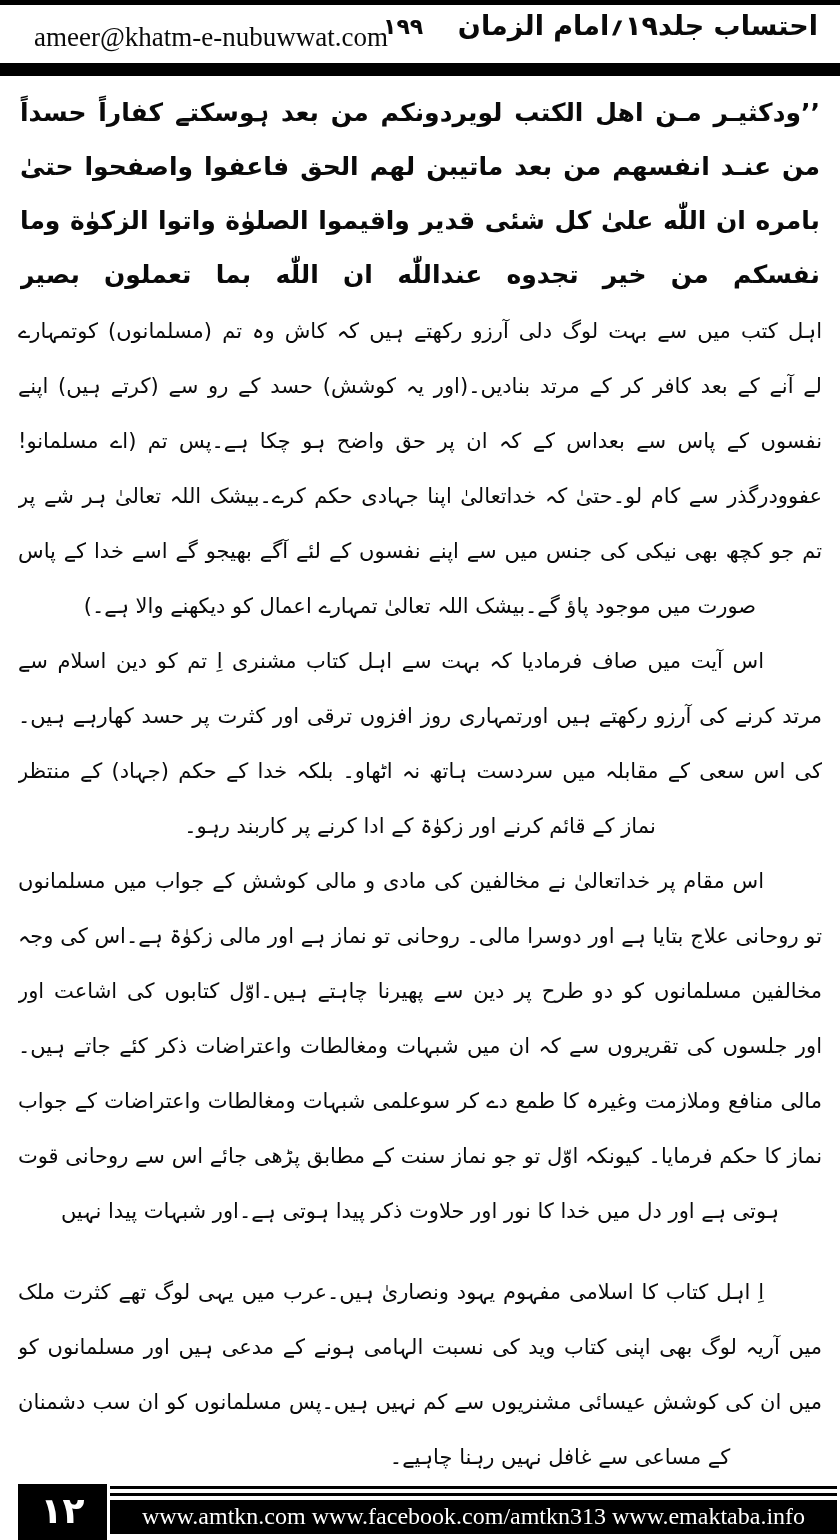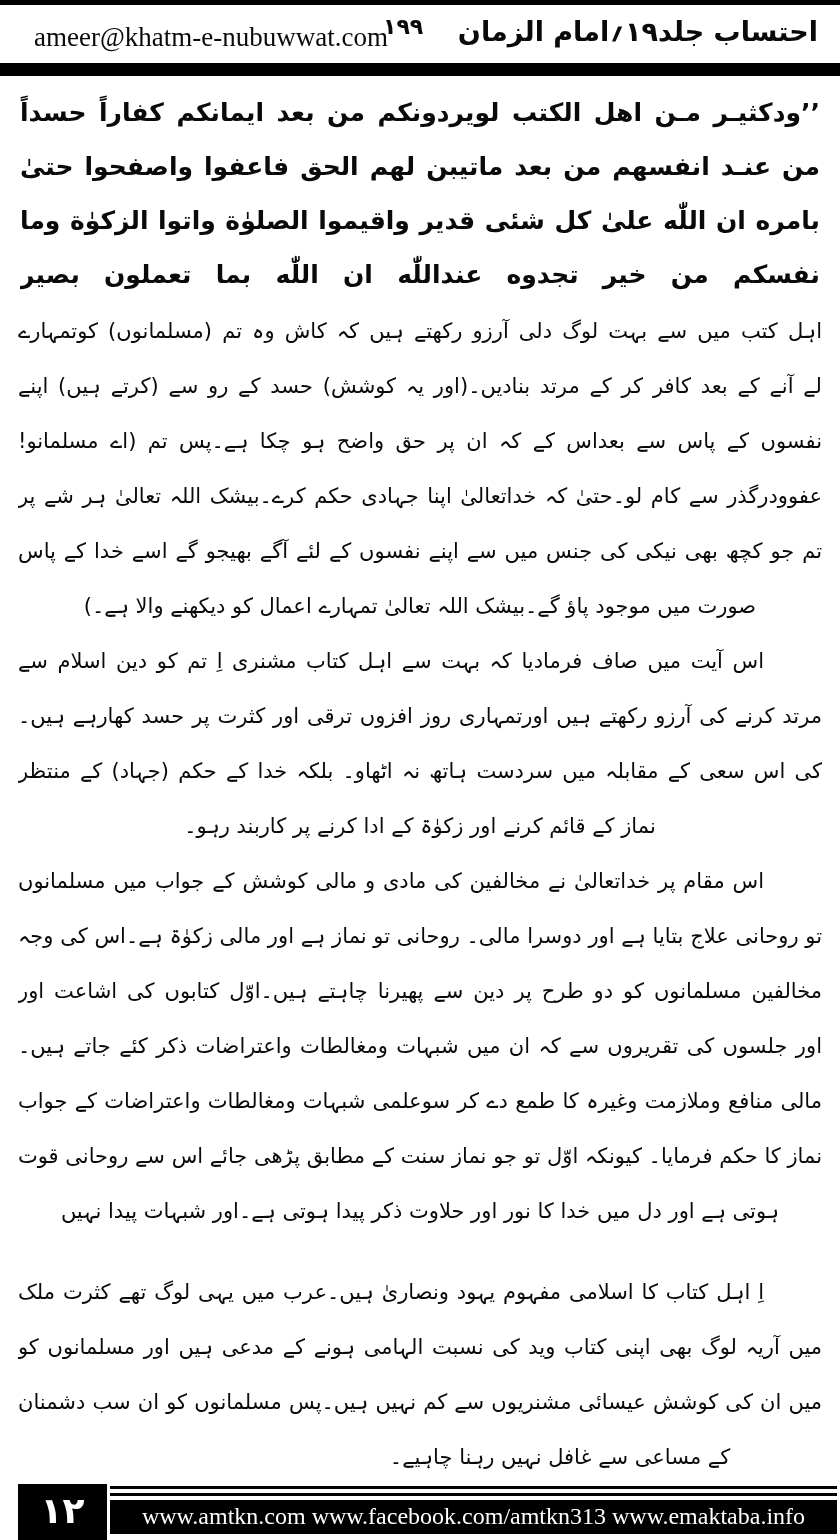--- a/index.html
+++ b/index.html
@@ -5,21 +5,21 @@
   html,body{margin:0;padding:0;}
   body{
     width:840px;height:1540px;position:relative;background:#ffffff;overflow:hidden;
     font-family:"DejaVu Sans",sans-serif;color:#0a0a0a;
   }
   .top-bar{position:absolute;top:0;left:0;width:840px;height:5px;background:#000;}
   
   .header{position:absolute;top:10px;left:0;width:840px;height:52px;}
   .header-email{position:absolute;left:34px;top:12px;font-family:"Liberation Serif",serif;font-weight:normal;font-size:27px;letter-spacing:0;}
   .header-page{position:absolute;left:383px;top:4px;font-weight:bold;font-size:22px;direction:rtl;}
-  .header-title{position:absolute;right:22px;top:6px;font-weight:bold;font-size:27px;direction:rtl;white-space:nowrap;}
+  .header-title{position:absolute;right:22px;top:0;font-weight:bold;font-size:27px;direction:rtl;white-space:nowrap;}
   .head-rule{position:absolute;top:63px;left:0;width:840px;height:13px;background:#000;}
   
   .verse{position:absolute;top:86px;left:20px;right:20px;direction:rtl;}
   .vline{
     height:54px;line-height:54px;overflow:hidden;font-weight:bold;font-size:25px;
     text-align:justify;text-align-last:justify;white-space:normal;
   }
   
   .body-text{position:absolute;top:304px;left:18px;right:18px;direction:rtl;}
   .para{margin:0;}
@@ -50,21 +50,21 @@
 <div class="top-bar"></div>
 
 <div class="header">
   <span class="header-email">ameer@khatm-e-nubuwwat.com</span>
   <span class="header-page">۱۹۹</span>
   <span class="header-title">احتساب جلد۱۹؍امام الزمان</span>
 </div>
 <div class="head-rule"></div>
 
 <div class="verse">
-  <div class="vline">’’ودکثیـر مـن اهل الکتب لویردونکم من بعد ایمانکم کفاراً حسداً</div>
+  <div class="vline">’’ودکثیـر مـن اهل الکتب لویردونکم من بعد ہوسکتے کفاراً حسداً</div>
   <div class="vline">من عنـد انفسهم من بعد ماتیبن لهم الحق فاعفوا واصفحوا حتیٰ یأتی اللّٰه</div>
   <div class="vline">بامره ان اللّٰه علیٰ کل شئی قدیر واقیموا الصلوٰة واتوا الزکوٰة وما تقدموا لا</div>
   <div class="vline">نفسکم من خیر تجدوه عنداللّٰه ان اللّٰه بما تعملون بصیر (بقره:۱۰۹،۱۱۰)‘‘</div>
 </div>
 
 <div class="body-text">
   <div class="para">
     <div class="bline">اہل کتب میں سے بہت لوگ دلی آرزو رکھتے ہیں کہ کاش وہ تم (مسلمانوں) کوتمہارے ایمان</div>
     <div class="bline">لے آنے کے بعد کافر کر کے مرتد بنادیں۔(اور یہ کوشش) حسد کے رو سے (کرتے ہیں) اپنے</div>
     <div class="bline">نفسوں کے پاس سے بعداس کے کہ ان پر حق واضح ہو چکا ہے۔پس تم (اے مسلمانو! سردست)</div>

